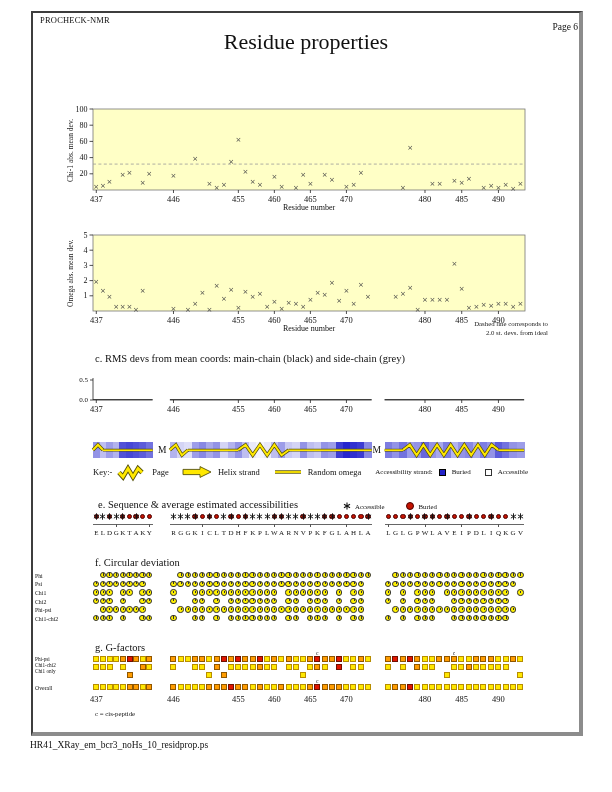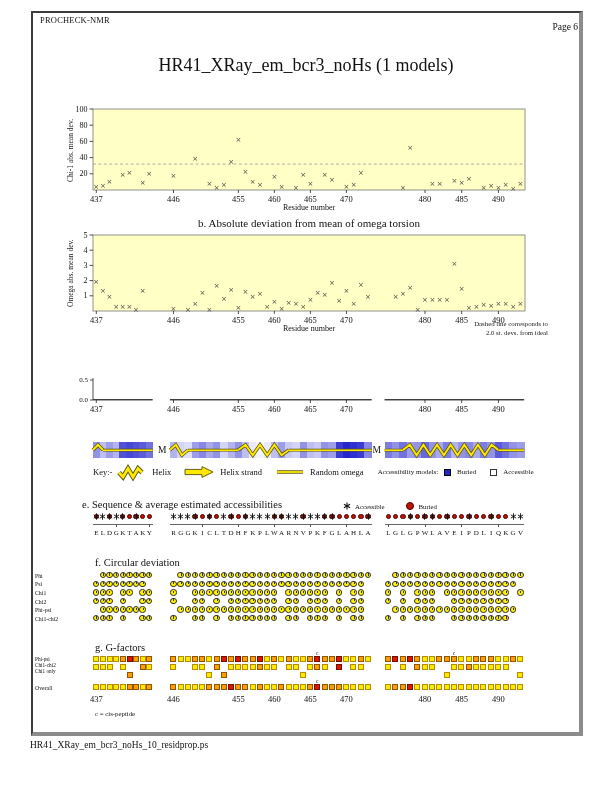--- a/index.html
+++ b/index.html
@@ -29,21 +29,21 @@
   svg{overflow:visible;display:block;}
 </style>
 </head>
 <body>
 
 <div class="page">
   <div class="frame"></div>
 
   <div class="abs app-label">PROCHECK-NMR</div>
   <div class="abs page-num">Page  6</div>
-  <div class="abs subtitle">HR41_XRay_em_bcr3_noHs (1 models)</div>
+  <div class="abs title">Residue properties</div>
 
   <div class="abs vlab" style="left:66px;top:109px;height:82px;">Chi-1 abs. mean dev.</div>
   <div class="abs" style="left:57px;top:105px;" id="chartA">
       <svg width="474" height="100">
         <rect x="36" y="4" width="432" height="81" fill="#FFFFC6" stroke="#777" stroke-width="0.8"></rect>
         <line x1="32.5" y1="68.8" x2="36" y2="68.8" stroke="#222" stroke-width="0.8"></line>
         <text x="30.5" y="71.39999999999999" font-size="8" text-anchor="end" fill="#111" font-family="&quot;Liberation Serif&quot;,serif">20</text>
         <line x1="32.5" y1="52.6" x2="36" y2="52.6" stroke="#222" stroke-width="0.8"></line>
         <text x="30.5" y="55.2" font-size="8" text-anchor="end" fill="#111" font-family="&quot;Liberation Serif&quot;,serif">40</text>
         <line x1="32.5" y1="36.4" x2="36" y2="36.4" stroke="#222" stroke-width="0.8"></line>
@@ -108,21 +108,20 @@
         <text x="426.744" y="84.66999999999999" font-size="7" text-anchor="middle" fill="#444" font-family="&quot;DejaVu Sans&quot;,sans-serif">×</text>
         <text x="434.08799999999997" y="83.05" font-size="7" text-anchor="middle" fill="#444" font-family="&quot;DejaVu Sans&quot;,sans-serif">×</text>
         <text x="441.432" y="84.66999999999999" font-size="7" text-anchor="middle" fill="#444" font-family="&quot;DejaVu Sans&quot;,sans-serif">×</text>
         <text x="448.776" y="82.24" font-size="7" text-anchor="middle" fill="#444" font-family="&quot;DejaVu Sans&quot;,sans-serif">×</text>
         <text x="456.12" y="86.28999999999999" font-size="7" text-anchor="middle" fill="#444" font-family="&quot;DejaVu Sans&quot;,sans-serif">×</text>
         <text x="463.464" y="80.61999999999999" font-size="7" text-anchor="middle" fill="#444" font-family="&quot;DejaVu Sans&quot;,sans-serif">×</text>
       </svg>
     </div>
   <div class="abs xlab" style="top:203px;">Residue number</div>
 
-  <div class="abs panel-title-c" style="top:217px;">b. Absolute deviation from mean of omega torsion</div>
   <div class="abs vlab" style="left:66px;top:235px;height:76px;">Omega abs. mean dev.</div>
   <div class="abs" style="left:57px;top:231px;" id="chartB">
       <svg width="474" height="96">
         <rect x="36" y="4" width="432" height="76" fill="#FFFFC6" stroke="#777" stroke-width="0.8"></rect>
         <line x1="32.5" y1="64.8" x2="36" y2="64.8" stroke="#222" stroke-width="0.8"></line>
         <text x="30.5" y="67.39999999999999" font-size="8" text-anchor="end" fill="#111" font-family="&quot;Liberation Serif&quot;,serif">1</text>
         <line x1="32.5" y1="49.599999999999994" x2="36" y2="49.599999999999994" stroke="#222" stroke-width="0.8"></line>
         <text x="30.5" y="52.199999999999996" font-size="8" text-anchor="end" fill="#111" font-family="&quot;Liberation Serif&quot;,serif">2</text>
         <line x1="32.5" y1="34.4" x2="36" y2="34.4" stroke="#222" stroke-width="0.8"></line>
         <text x="30.5" y="37" font-size="8" text-anchor="end" fill="#111" font-family="&quot;Liberation Serif&quot;,serif">3</text>
@@ -202,20 +201,21 @@
         <text x="456.12" y="77.53999999999999" font-size="7" text-anchor="middle" fill="#444" font-family="&quot;DejaVu Sans&quot;,sans-serif">×</text>
         <text x="463.464" y="75.25999999999999" font-size="7" text-anchor="middle" fill="#444" font-family="&quot;DejaVu Sans&quot;,sans-serif">×</text>
       </svg>
     </div>
   <div class="abs xlab" style="top:324px;">Residue number</div>
   <div class="abs note" style="top:320px;">
     <div>Dashed line corresponds to</div>
     <div>2.0 st. devs. from ideal</div>
   </div>
 
+  <div class="abs ltitle" style="left:95px;top:353px;">c. RMS devs from mean coords: main-chain (black) and side-chain (grey)</div>
   <div class="abs" style="left:57px;top:371px;" id="chartC">
       <svg width="474" height="46">
         <line x1="36" y1="7" x2="36" y2="29" stroke="#222" stroke-width="0.8"></line>
         <line x1="33" y1="9" x2="36" y2="9" stroke="#222" stroke-width="0.8"></line>
         <line x1="33" y1="29" x2="36" y2="29" stroke="#222" stroke-width="0.8"></line>
         <text x="31" y="11.4" font-size="7" text-anchor="end" fill="#111" font-family="&quot;Liberation Serif&quot;,serif">0.5</text>
         <text x="31" y="31.4" font-size="7" text-anchor="end" fill="#111" font-family="&quot;Liberation Serif&quot;,serif">0.0</text>
         <line x1="36" y1="29" x2="95.61600000000001" y2="29" stroke="#9a9a9a" stroke-width="1.7"></line>
         <line x1="36" y1="28.6" x2="95.61600000000001" y2="28.6" stroke="#111111" stroke-width="0.8"></line>
         <line x1="112.896" y1="29" x2="314.64" y2="29" stroke="#9a9a9a" stroke-width="1.7"></line>
@@ -324,42 +324,42 @@
       </svg>
     </div>
   <div class="abs keyrow">
     <span>Key:-</span>
     <span class="gap1">
       <svg width="28" height="13" viewBox="0 0 28 13">
           <polyline points="1,6.5 5,11 10,2.5 15,11 20,2.5 24,6.5" fill="none" stroke="#55500a" stroke-width="4.6"></polyline>
           <polyline points="1,6.5 5,11 10,2.5 15,11 20,2.5 24,6.5" fill="none" stroke="#FFE800" stroke-width="2.8"></polyline>
         </svg>
     </span>
-    <span class="gap1">Helix</span>
+    <span class="gap1">Page</span>
     <span class="gap2">
       <svg width="29" height="12" viewBox="0 0 29 12">
           <polygon points="0,3.4 17,3.4 17,0.6 28,6 17,11.4 17,8.6 0,8.6" fill="#FFE800" stroke="#55500a" stroke-width="0.9"></polygon>
         </svg>
     </span>
     <span class="gap1">Helix strand</span>
     <span class="gap2">
       <svg width="28" height="8" viewBox="0 0 28 8">
           <line x1="1" y1="4" x2="27" y2="4" stroke="#55500a" stroke-width="3.4"></line>
           <line x1="1" y1="4" x2="27" y2="4" stroke="#FFE800" stroke-width="1.8"></line>
         </svg>
     </span>
     <span class="gap1">Random omega</span>
-    <span class="gap2 ksmall">Accessibility models:</span>
+    <span class="gap2 ksmall">Accessibility strand:</span>
     <span class="sw gap1" style="background:#2222C8;border:.5px solid #000;"></span>
     <span class="gap1 ksmall">Buried</span>
     <span class="sw gap2" style="background:#fff;border:.7px solid #333;"></span>
     <span class="gap1 ksmall">Accessible</span>
   </div>
 
-  <div class="abs ltitle" style="left:82px;top:499px;">e. Sequence &amp; average estimated accessibilities</div>
+  <div class="abs ltitle" style="left:98px;top:499px;">e. Sequence &amp; average estimated accessibilities</div>
   <div class="abs legend-e">
     <span>
       <svg width="8" height="8" viewBox="0 0 8 8">
           <line x1="4" y1="0.4" x2="4" y2="7.6" stroke="#111" stroke-width="1.1"></line>
           <line x1="1" y1="2.2" x2="7" y2="5.8" stroke="#111" stroke-width="1.1"></line>
           <line x1="1" y1="5.8" x2="7" y2="2.2" stroke="#111" stroke-width="1.1"></line>
         </svg>
     </span>
     <span style="margin-left:4px;">Accessible</span>
     <span style="margin-left:22px;width:6px;height:6px;border-radius:50%;background:#C41200;border:.5px solid #4d0000;display:inline-block;"></span>

